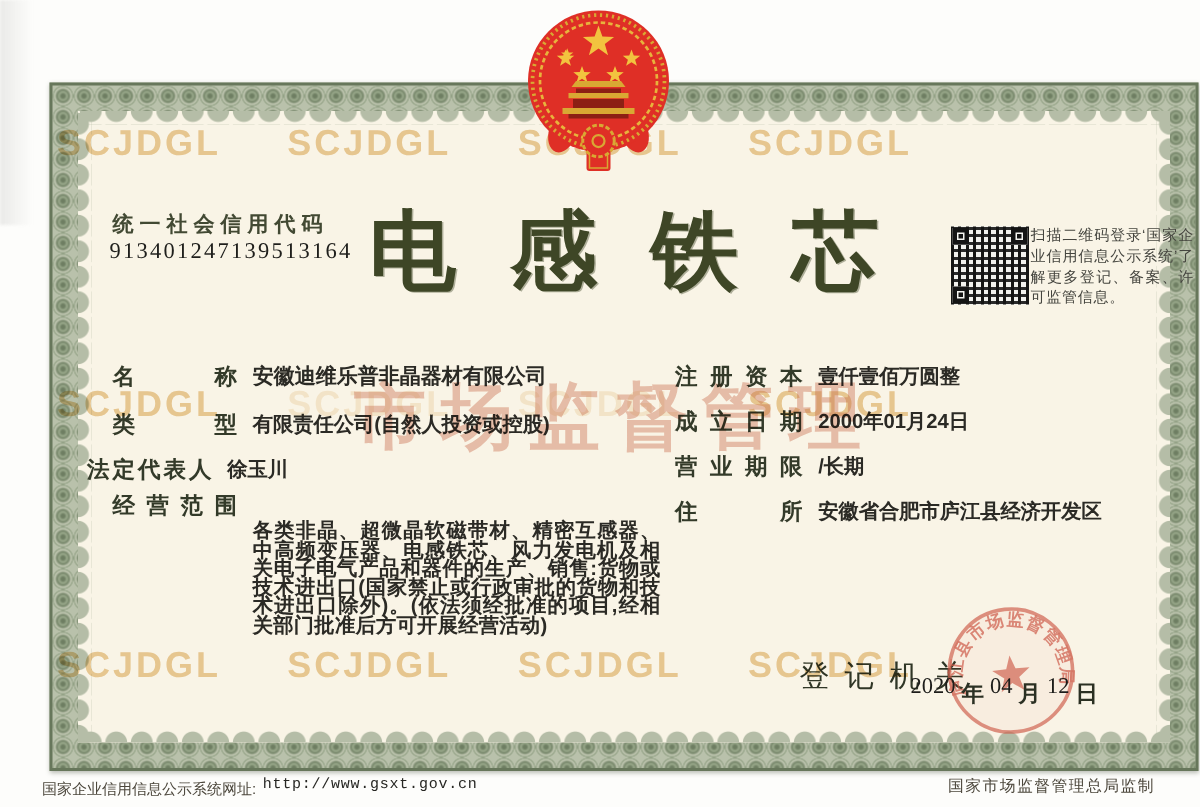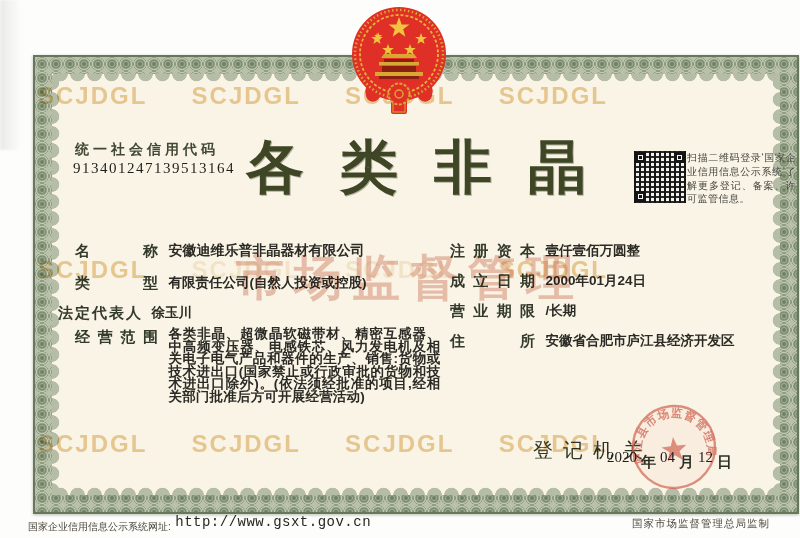--- a/index.html
+++ b/index.html
@@ -59,21 +59,21 @@
   
   .field{position:absolute;z-index:2;white-space:nowrap;}
   .field .lbl{display:inline-block;vertical-align:top;
     font-size:15px;font-weight:bold;color:#333a29;
     text-align:justify;text-align-last:justify;}
   .lbl-left{width:83px;}
   .lbl-right{width:85px;}
   .field .val{display:inline-block;vertical-align:top;margin-left:6px;
     font-size:13.5px;color:#2b2a25;font-weight:bold;}
   .scope-val{white-space:normal;width:272px;font-size:11px;line-height:12.6px;
-    text-align:justify;letter-spacing:.2px;}
+    text-align:justify;letter-spacing:.2px;margin-top:20px;}
   
   .reg-label{position:absolute;left:498px;top:370px;font-size:20px;font-weight:normal;
     letter-spacing:10px;color:#303626;z-index:2;white-space:nowrap;margin-top:10px;}
   .issue-date{position:absolute;left:570px;top:396px;z-index:7;white-space:nowrap;font-size:15px;color:#1d1d1a;}
   .issue-date .num{font-family:"Liberation Serif","DejaVu Serif",serif;position:relative;top:-5px;padding:0 2px;}
   .issue-date .cjk{font-weight:bold;color:#2b3023;padding:0 2px;}
   
   .seal{position:absolute;left:583px;top:334px;width:112px;height:112px;z-index:6;opacity:.85;}
   
   .emblem{position:absolute;left:348px;top:2px;width:102px;height:116px;z-index:6;}
@@ -81,35 +81,35 @@
   .wm-layer{position:absolute;left:0;top:0;width:656px;height:538px;z-index:4;
     pointer-events:none;mix-blend-mode:multiply;}
   .wm-row{position:absolute;left:38px;right:48px;display:flex;justify-content:space-between;}
   .wm-row-1{top:82px;} .wm-row-2{top:256px;} .wm-row-3{top:430px;}
   .wm-tile{font-size:24px;font-weight:bold;letter-spacing:2px;color:#eccf9f;}
   .wm-red{position:absolute;left:236px;top:246px;font-size:48px;font-weight:bold;
     letter-spacing:10px;color:rgba(205,110,80,.40);white-space:nowrap;}
   
   .footer-left{position:absolute;left:28px;top:516px;z-index:2;white-space:nowrap;}
   .footer-left .flbl{font-size:10px;color:#4c473c;}
-  .footer-left .furl{font-size:14px;color:#262622;position:relative;top:-4px;
+  .footer-left .furl{font-size:10px;color:#262622;position:relative;top:-4px;
     font-family:"Liberation Mono","DejaVu Sans Mono",monospace;letter-spacing:.5px;}
   .footer-right{position:absolute;right:30px;top:517px;font-size:10.5px;color:#4c473c;z-index:2;letter-spacing:1px;margin-left:13px;}
 </style>
 </head>
 <body>
 
 <div class="scan-artifact"></div>
 
 <div class="cert">
   <div class="paper"></div>
 
   <div class="credit-label">统一社会信用代码</div>
   <div class="credit-code">913401247139513164</div>
-  <div class="doc-title">各类非晶</div>
+  <div class="doc-title">电感铁芯</div>
 
   <div class="qr-box">
     <span class="qr-finder qr-f1"></span>
     <span class="qr-finder qr-f2"></span>
     <span class="qr-finder qr-f3"></span>
   </div>
   <div class="qr-caption">扫描二维码登录‘国家企业信用信息公示系统’了解更多登记、备案、许可监管信息。</div>
 
   <div class="field" style="left:40px;top:185px;">
     <span class="lbl lbl-left">名称</span>

